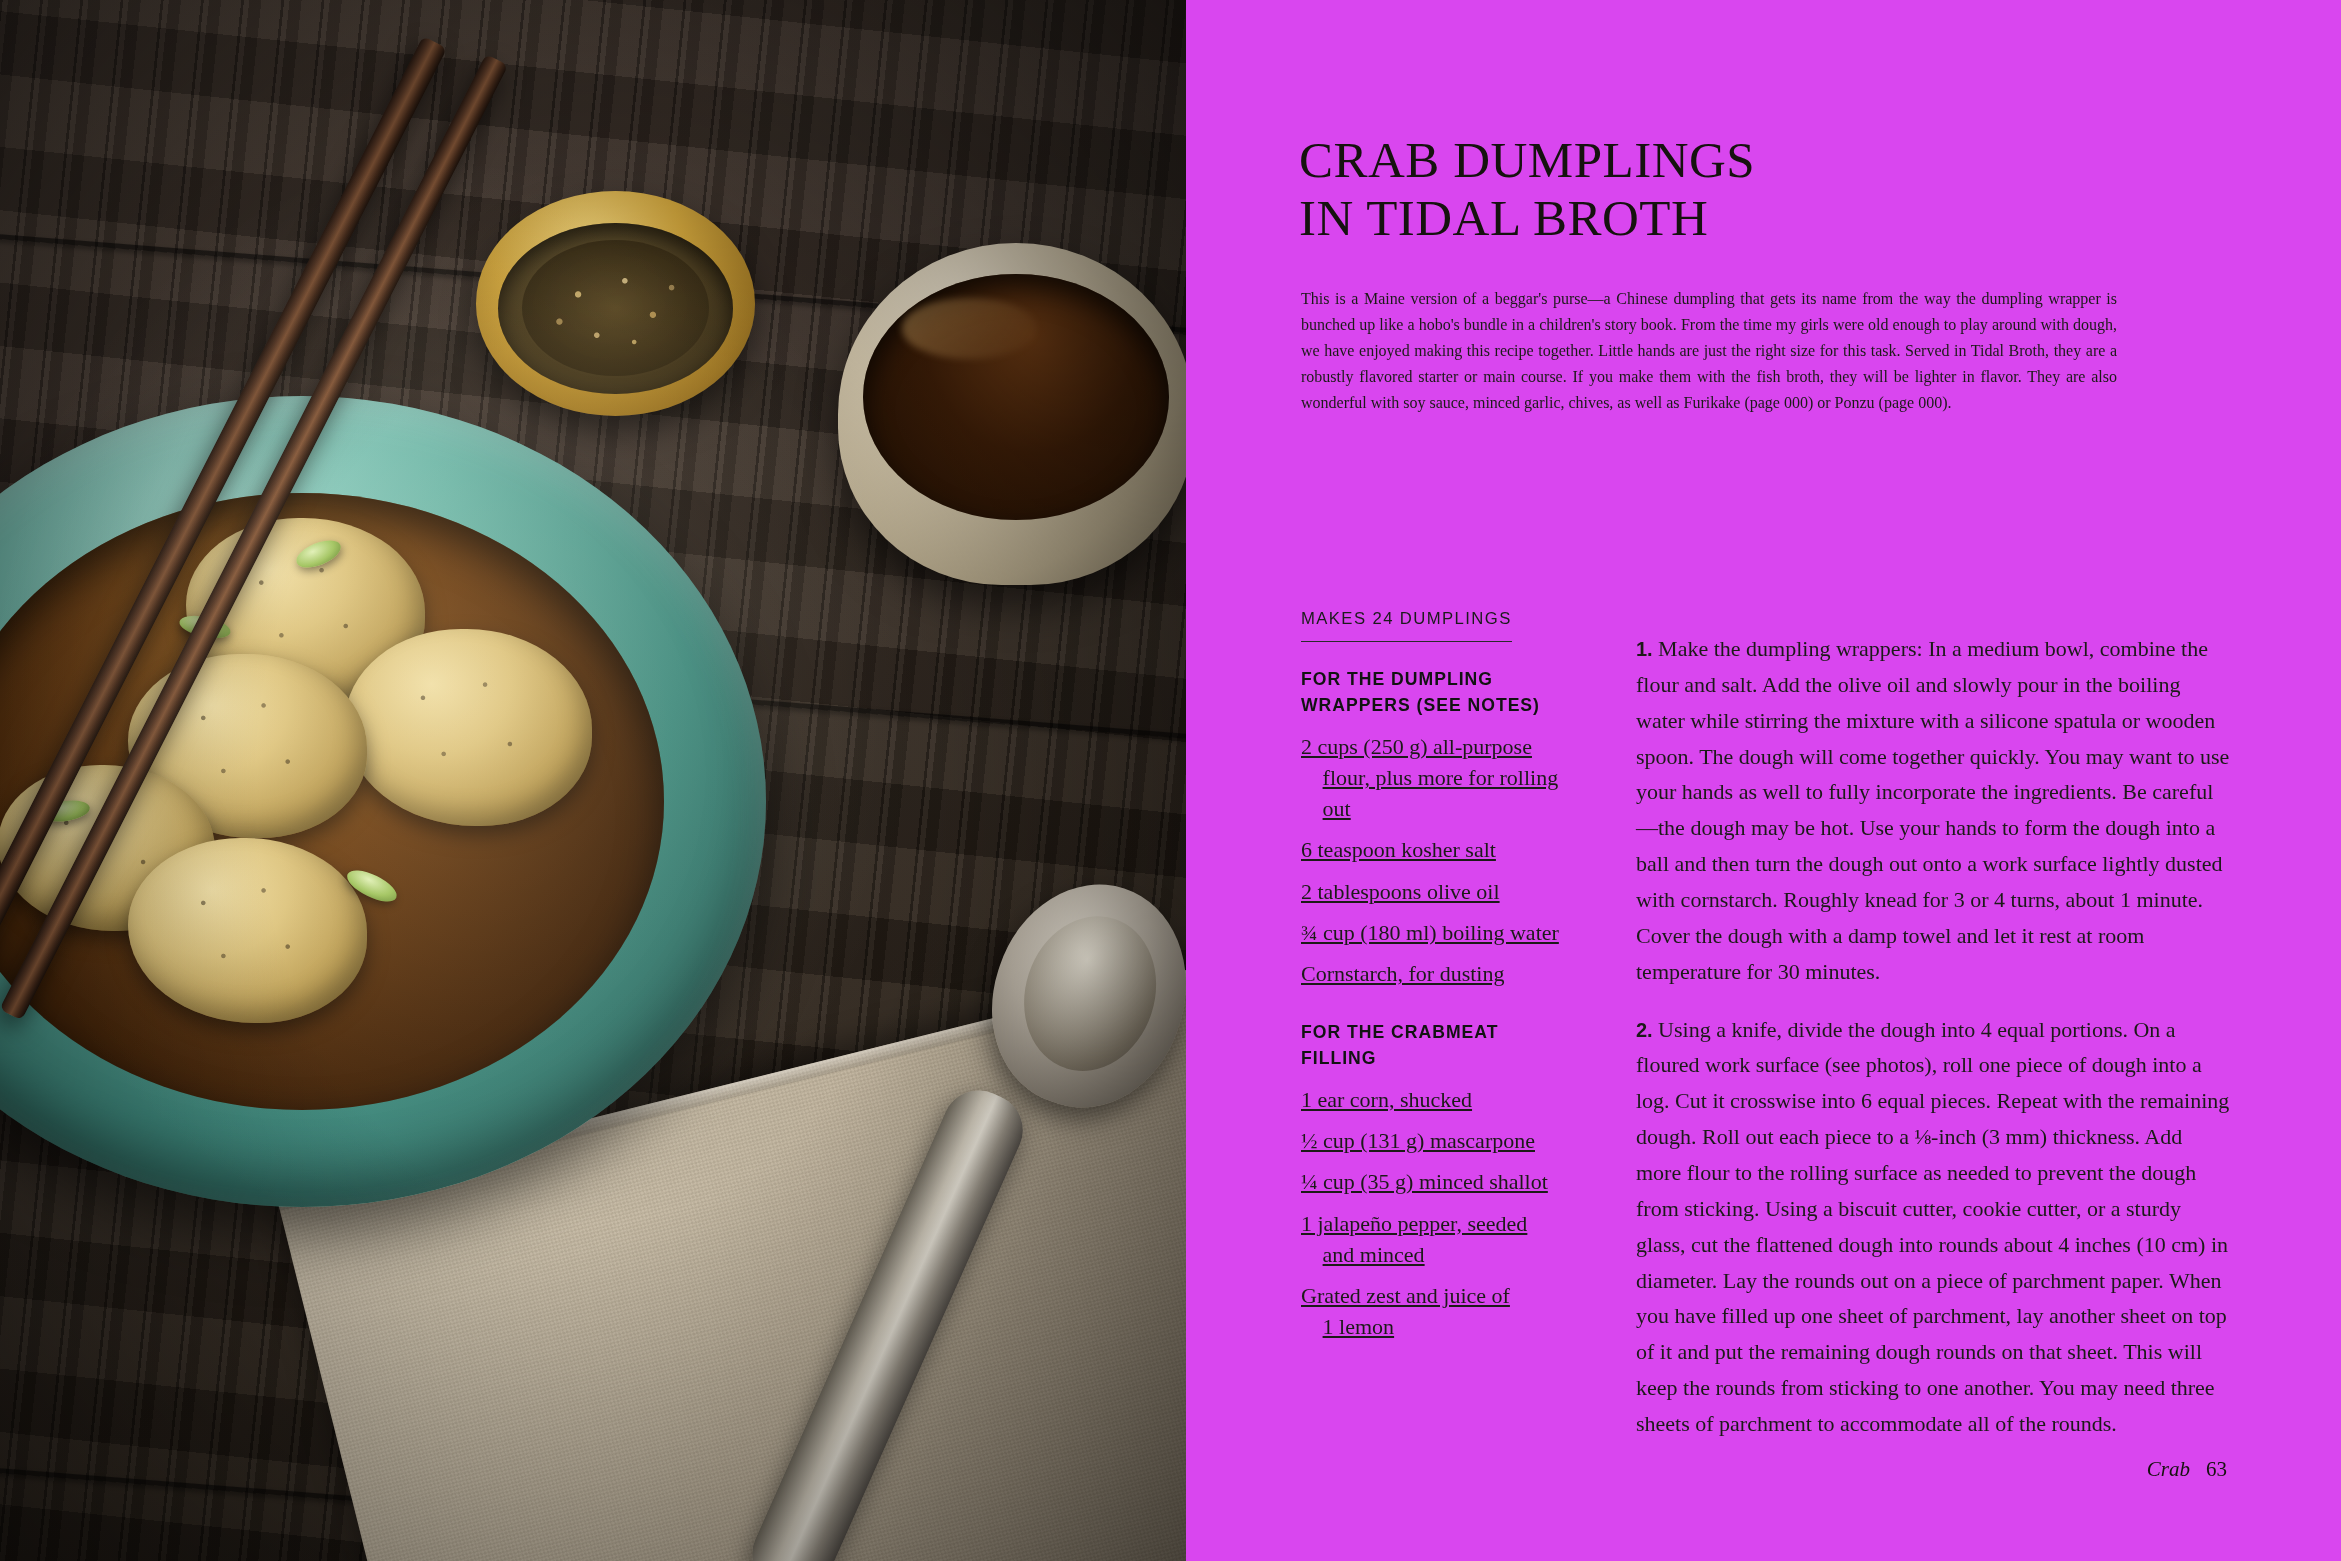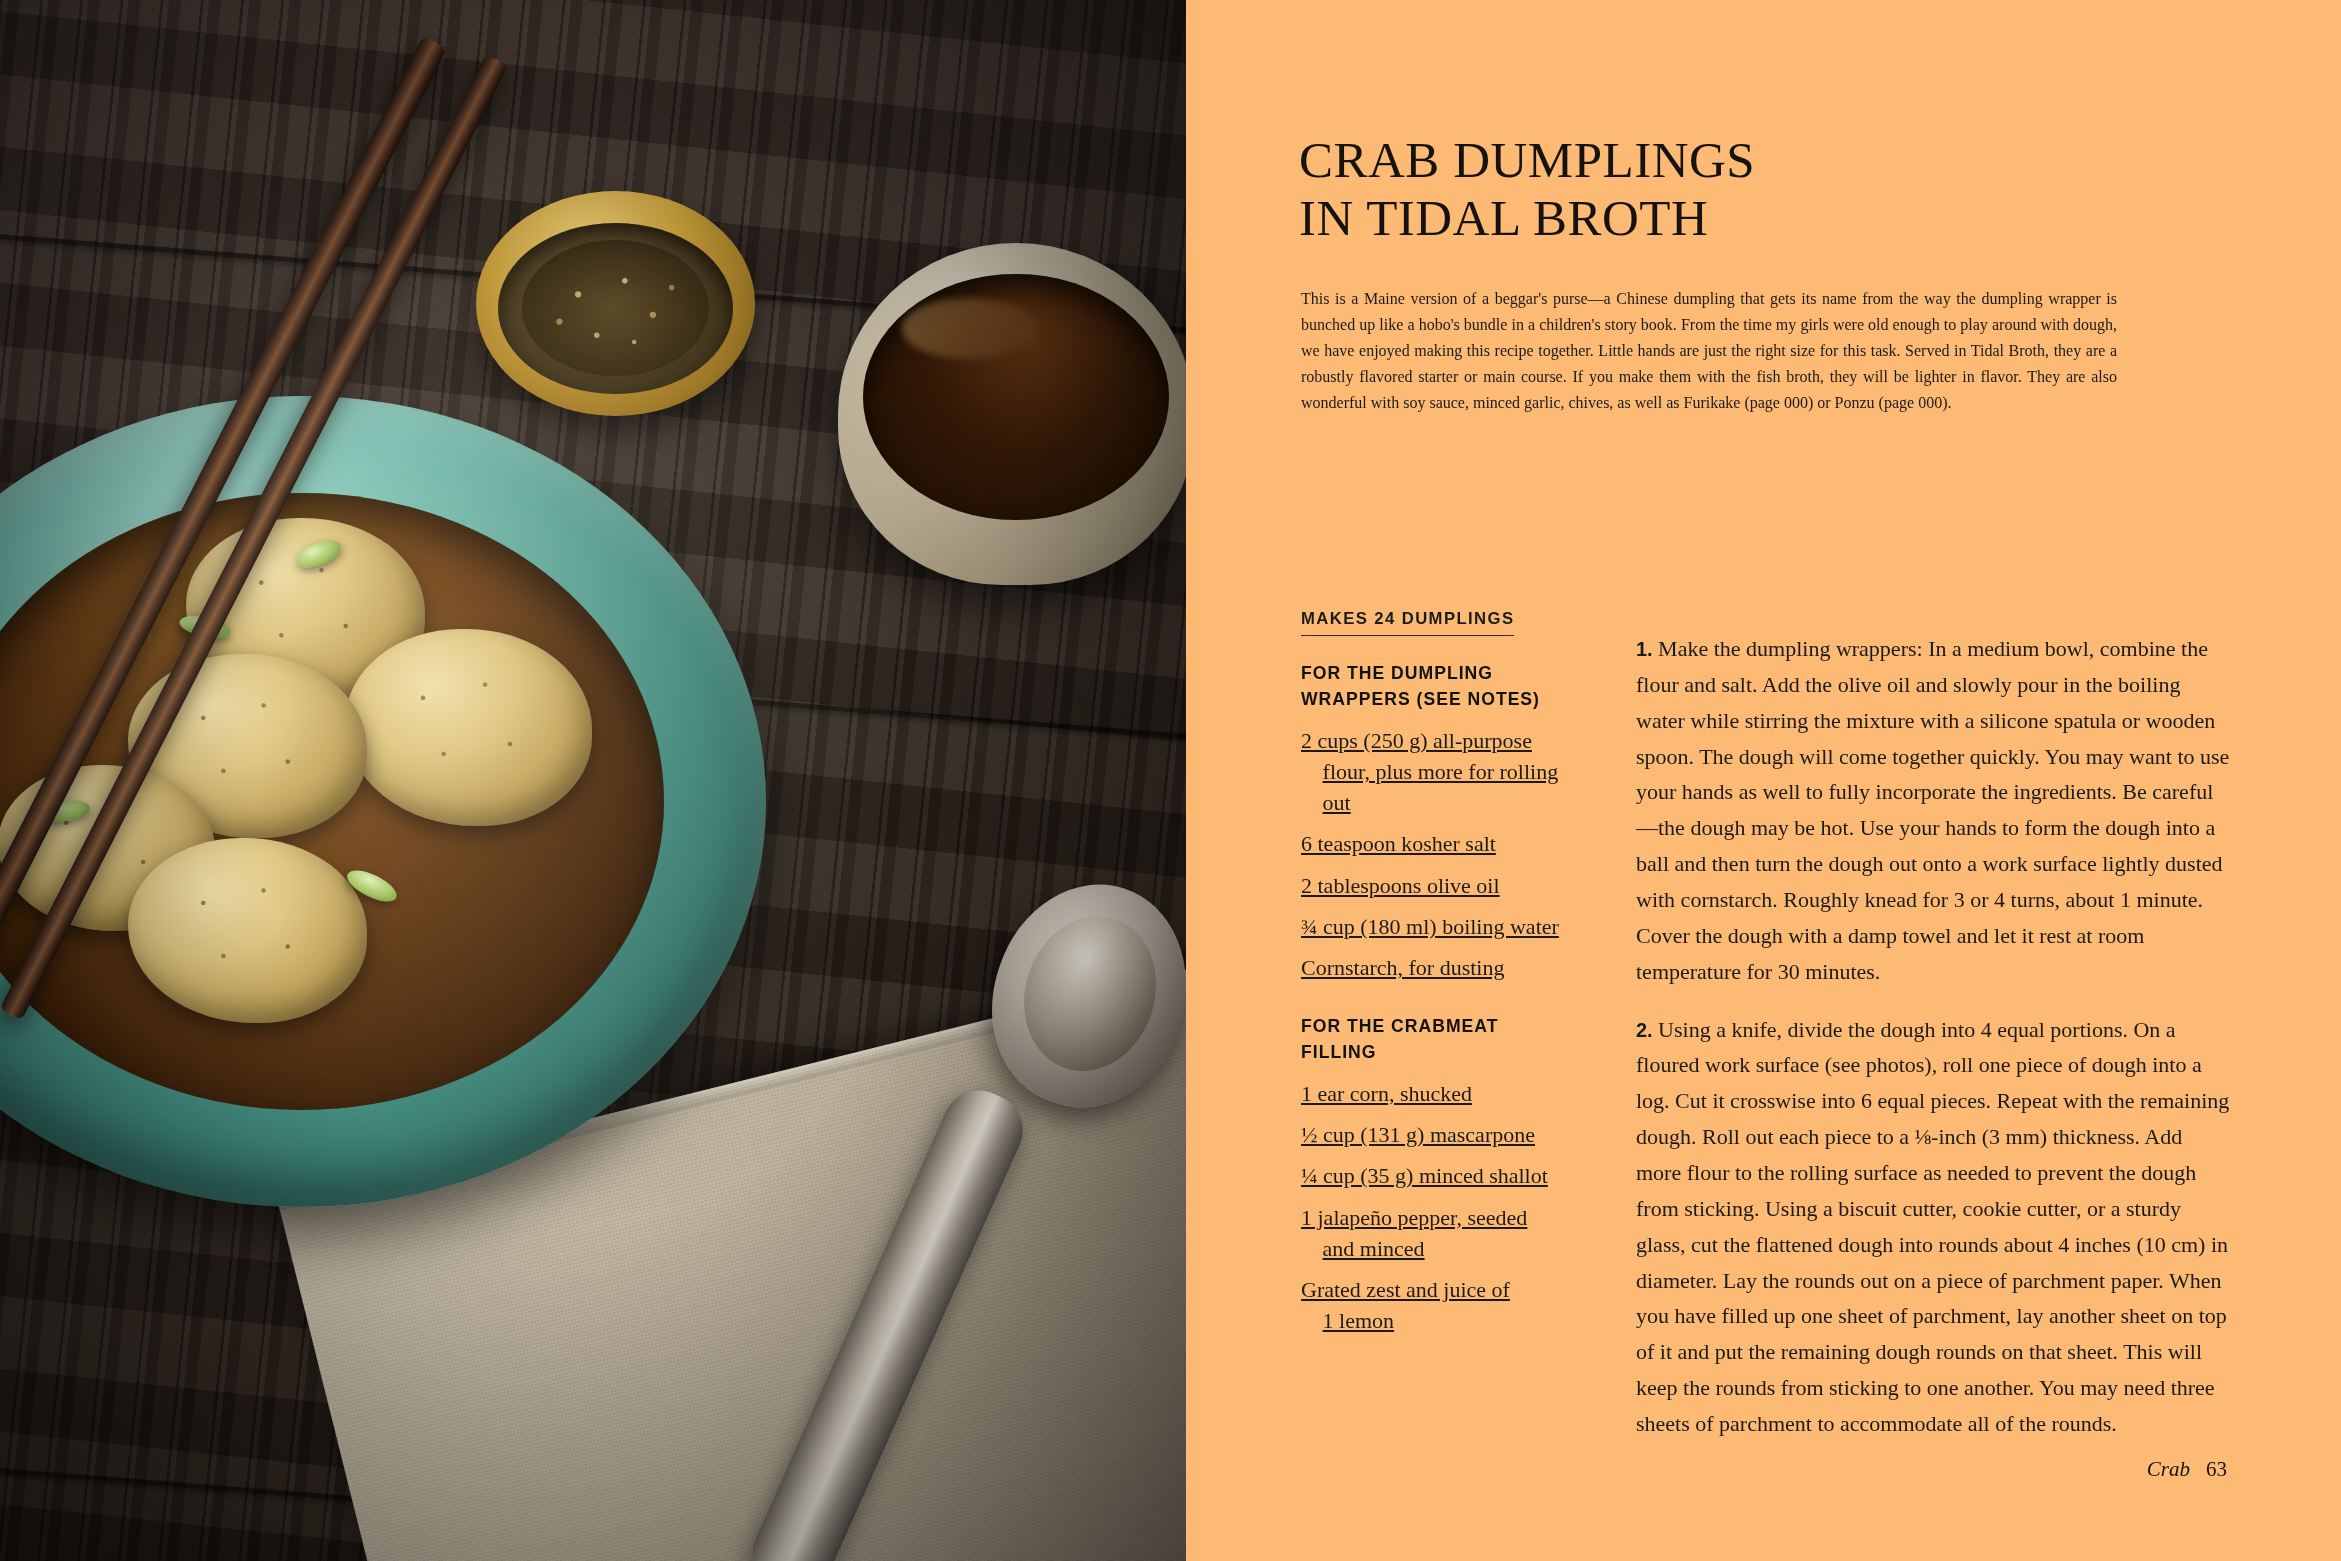--- a/index.html
+++ b/index.html
@@ -238,21 +238,21 @@
     box-shadow: 0 10.8px 23.4px rgba(0,0,0,0.55);
     transform-origin: top left;
   }
 
   
   .text-page {
     position: absolute;
     left: 1186px; top: 0;
     width: 1156px;
     height: 1561px;
-    background: #fdba74;
+    background: #d946ef;
     color: #1b1b1b;
   }
   .recipe-title {
     position: absolute;
     left: 113px;
     top: 97px;
     width: 901px;
     font-family: "Liberation Serif", serif;
     font-size: 51px;
     line-height: 1.14;
@@ -276,23 +276,23 @@
   .col-left {
     position: absolute;
     left: 115px;
     top: 609px;
     width: 270px;
   }
   .makes {
     font-family: "Liberation Sans", sans-serif;
     font-size: 16.7px;
     letter-spacing: 1.4px;
-    font-weight: 700;
+    font-weight: 400;
     color: #1b1b1b;
-    padding-bottom: 6px;
+    padding-bottom: 12px;
     border-bottom: 1.4px solid #2a2a2a;
     margin-bottom: 23.4px;
     display: inline-block;
   }
   .sub-head {
     font-family: "Liberation Sans", sans-serif;
     font-size: 17.6px;
     letter-spacing: 1px;
     font-weight: 700;
     line-height: 1.45;

